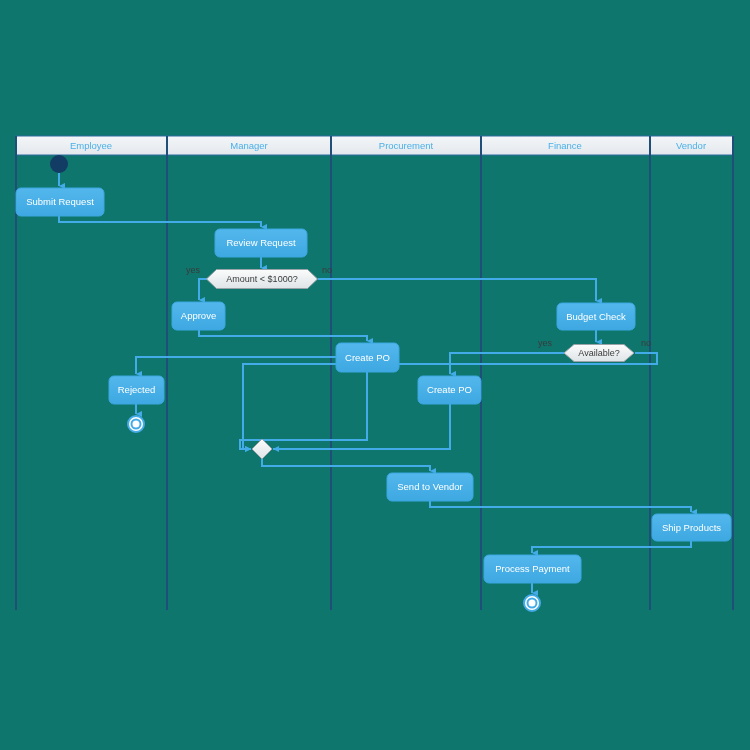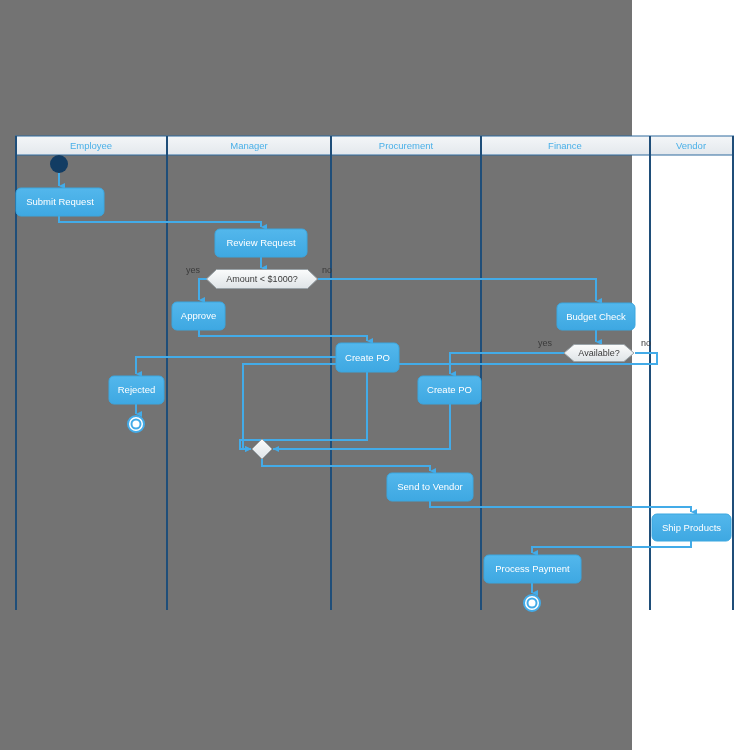--- a/index.html
+++ b/index.html
@@ -6,23 +6,23 @@
     margin: 0;
     padding: 0;
     background: #ffffff;
     width: 750px;
     height: 750px;
     overflow: hidden;
     font-family: "Liberation Sans", sans-serif;
   }
   #canvas {
     position: relative;
-    width: 632px;
+    width: 750px;
     height: 750px;
-    background: #737373;
+    background: #0f766e;
   }
   svg#diagram {
     display: block;
     width: 750px;
     height: 750px;
   }
   .lane-header-bg {
     fill: url(#laneHeaderGrad);
     stroke: none;
   }

